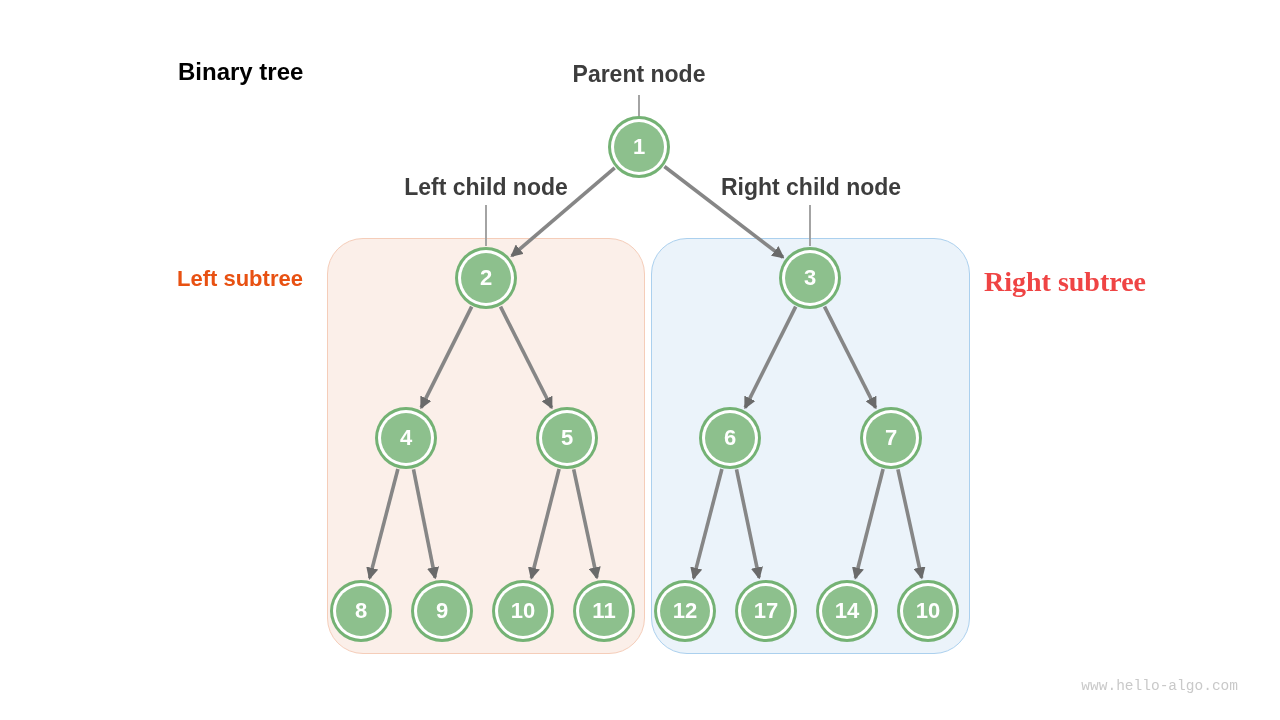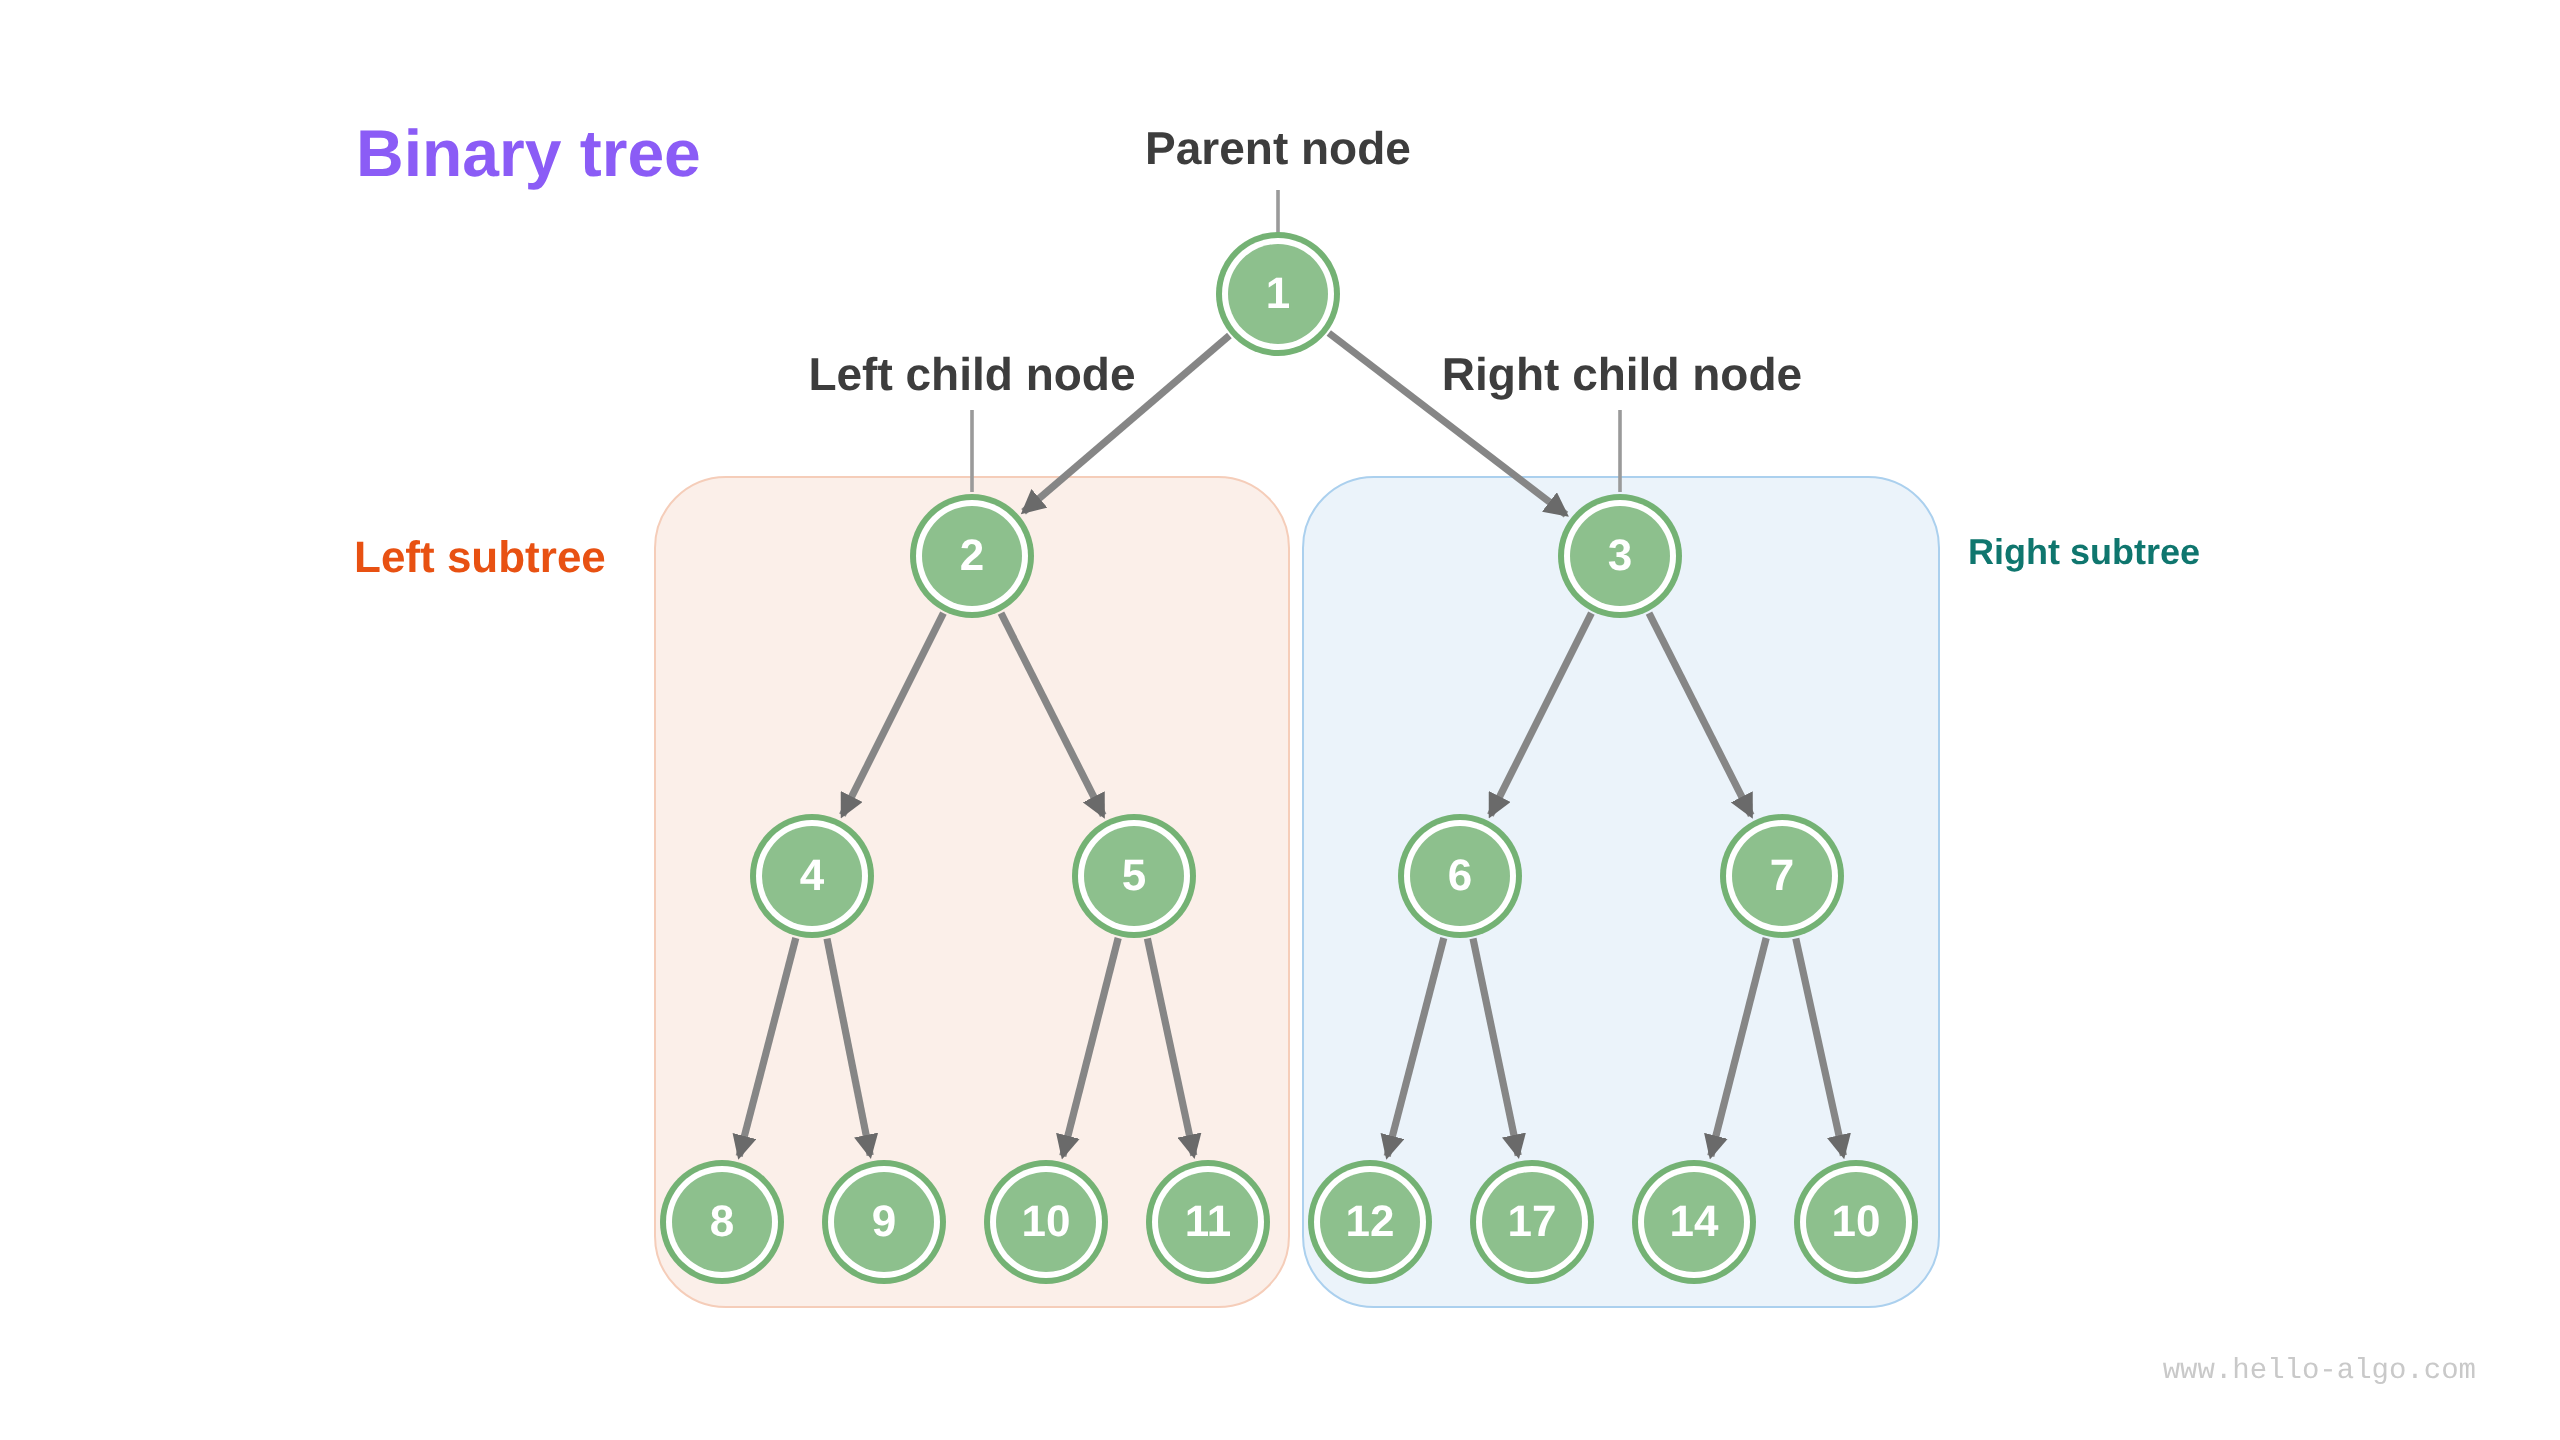--- a/index.html
+++ b/index.html
@@ -63,24 +63,24 @@
     z-index: 3;
   }
   
   .lbl {
     position: absolute;
     font-weight: bold;
     white-space: nowrap;
     z-index: 4;
   }
   .lbl.center { transform: translateX(-50%); }
-  .title-green { color: #8b5cf6; font-size: 33px; }
+  .title-green { color: #000000; font-size: 24px; }
   .dark { color: #3D3D3D; font-size: 23px; }
   .orange { color: #E85112; font-size: 22px; }
-  .blue { color: #0f766e; font-size: 18px; }
+  .blue { color: #ef4444; font-size: 28px; font-family: Liberation Serif, serif; }
   .watermark {
     position: absolute;
     right: 42px; top: 678px;
     font-family: Liberation Mono, monospace;
     font-size: 14.5px;
     color: #C9C9C9;
     z-index: 4;
   }
 </style>
 </head>

